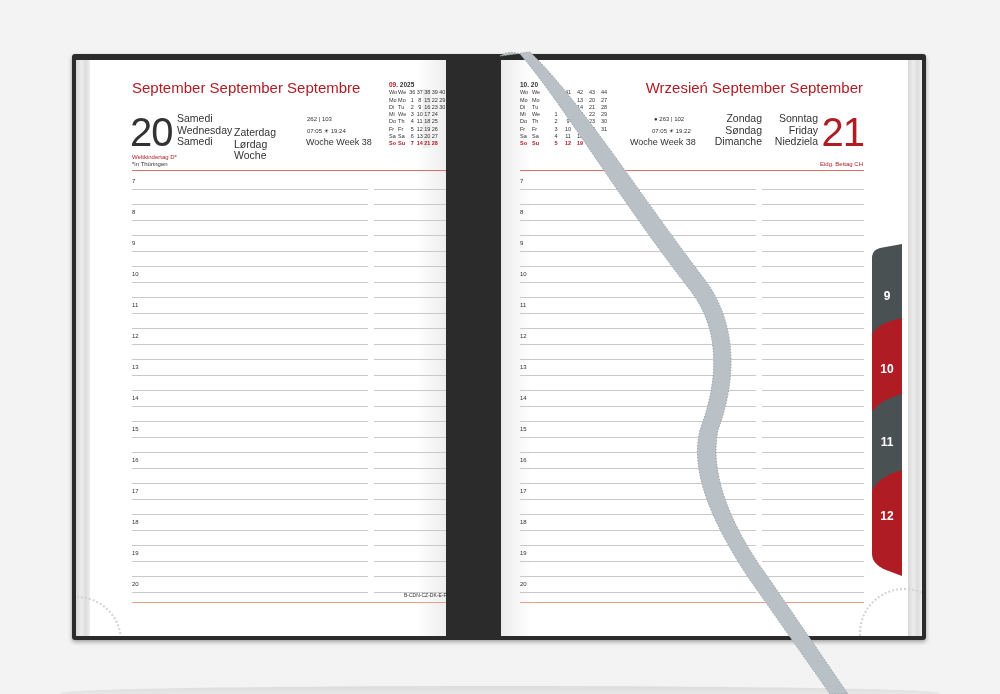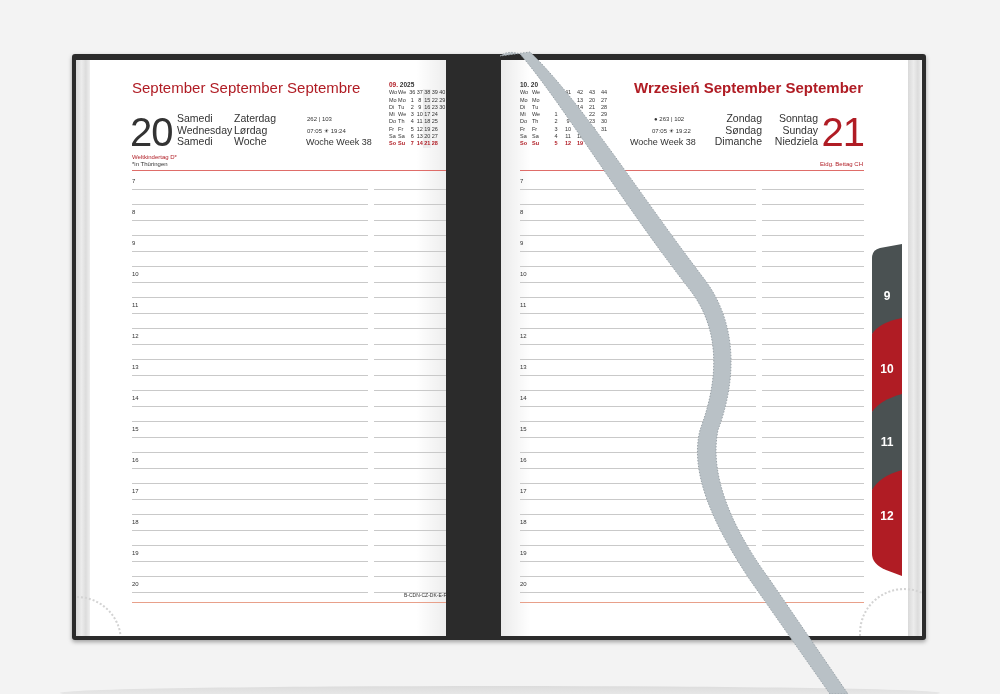--- a/index.html
+++ b/index.html
@@ -84,21 +84,21 @@
   <div class="gutter-shade-l"></div>
   <div class="corner-dots" style="left:-44px; top:536px;"></div>
 
   <div class="month-title" style="left:56px;">September September Septembre</div>
   <div class="big-day" style="left:54px; top:52px;">20</div>
   <div class="daynames" style="left:101px; top:53px;">
     <div>Samedi</div>
     <div>Wednesday</div>
     <div>Samedi</div>
   </div>
-  <div class="daynames" style="left:158px; top:53px;">
+  <div class="daynames" style="left:158px; top:67px;">
     <div>Zaterdag</div>
     <div>Lørdag</div>
     <div>Woche</div>
   </div>
   <div class="small-info" style="left:231px; top:55px;">262 | 103</div>
   <div class="small-info" style="left:231px; top:67px;">07:05 ☀ 19:24</div>
   <div class="week-info" style="left:230px; top:77px;">Woche Week 38</div>
   <div class="holiday" style="left:56px; top:94px;">Weltkindertag D*</div>
   <div class="holiday-note" style="left:56px; top:101px;">*in Thüringen</div>
 
@@ -335,32 +335,32 @@
             <td class="n">5</td>
             <td class="n">12</td>
             <td class="n">19</td>
             <td class="n">26</td>
             <td class="n"></td>
           </tr>
         </tbody>
     </table>
   </div>
 
-  <div class="month-title" style="right:59px;font-weight:bold;">Wrzesień September September</div>
+  <div class="month-title" style="right:59px;">Wrzesień September September</div>
   <div class="small-info" style="left:153px; top:55px;">●  263 | 102</div>
   <div class="small-info" style="left:151px; top:67px;">07:05 ☀ 19:22</div>
   <div class="week-info" style="left:129px; top:77px;">Woche Week 38</div>
   <div class="daynames" style="right:160px; top:53px; text-align:right;">
     <div>Zondag</div>
     <div>Søndag</div>
     <div>Dimanche</div>
   </div>
   <div class="daynames" style="right:104px; top:53px; text-align:right;">
     <div>Sonntag</div>
-    <div>Sunday</div>
+    <div>Friday</div>
     <div>Niedziela</div>
   </div>
   <div class="big-day red" style="right:58px; top:52px;">21</div>
   <div class="holiday" style="right:59px; top:101px;">Eidg. Bettag CH</div>
 
   <div class="red-rule" style="left:19px; width:344px; top:110px;"></div>
   <div id="right-lines">
       <div class="hour" style="left:19px; top:118px;">7</div>
       <div class="line" style="left:19px; width:236px; top:129px;"></div>
       <div class="line" style="left:261px; width:102px; top:129px;"></div>

